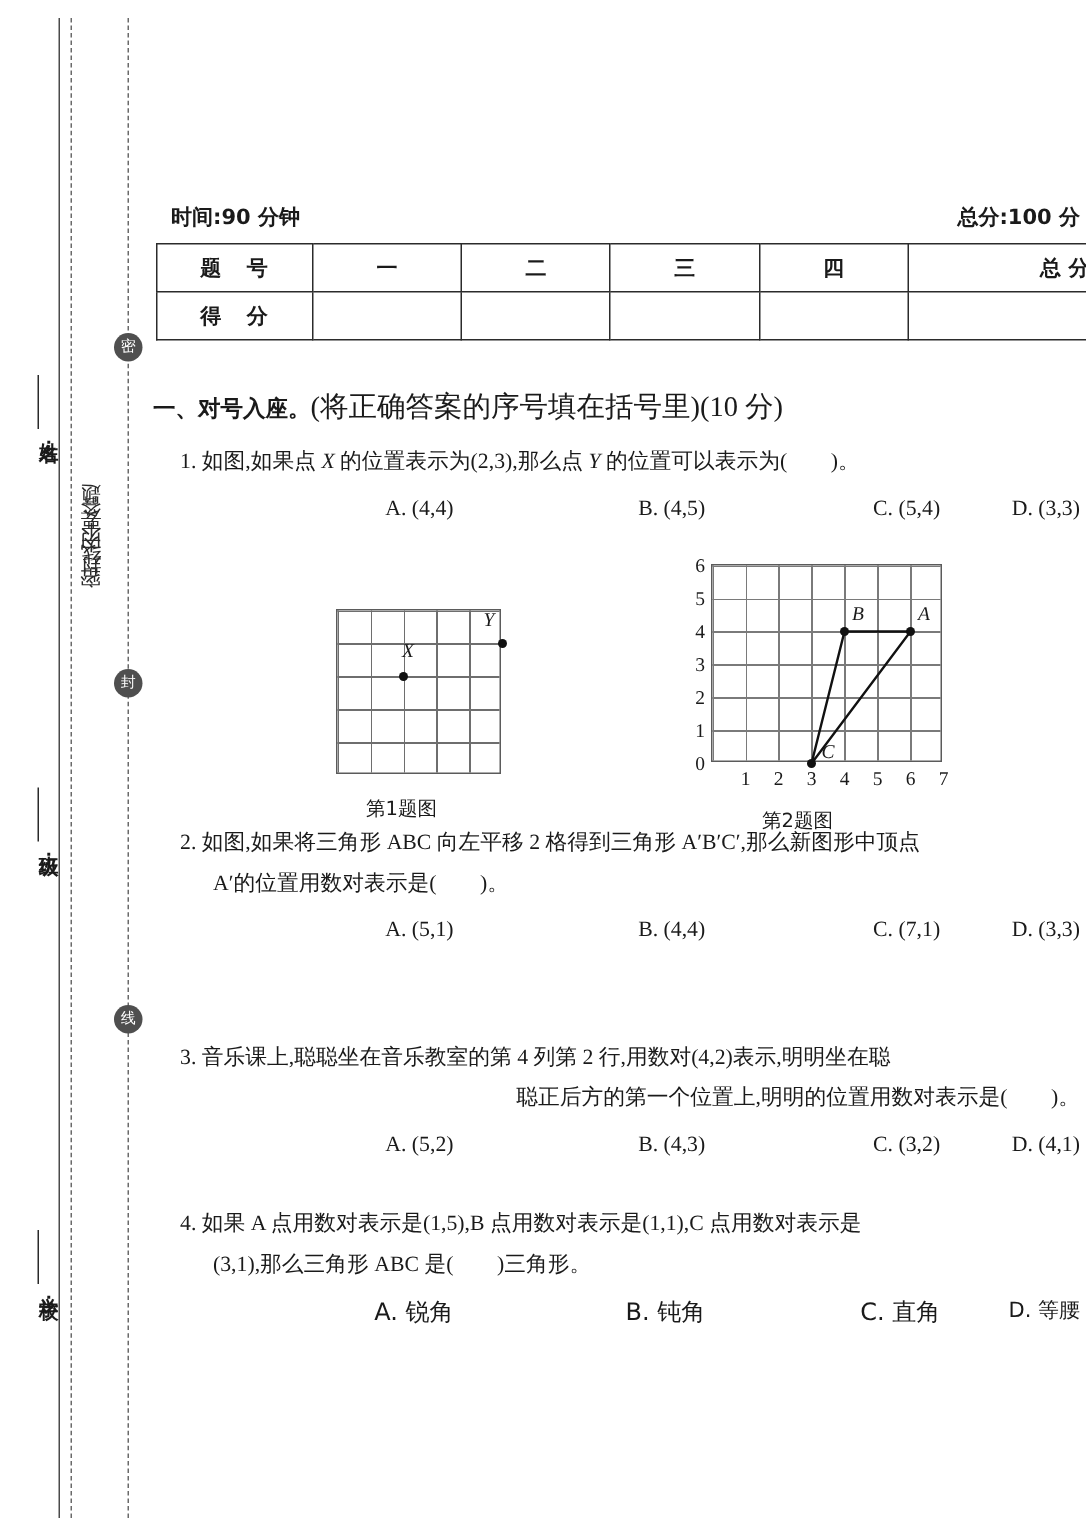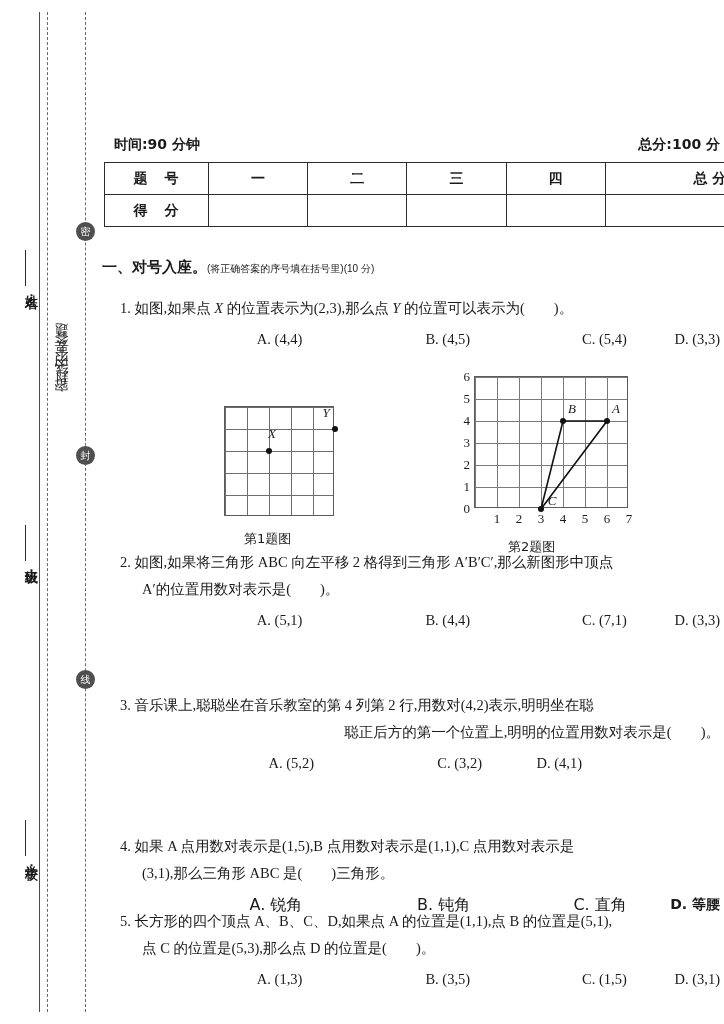--- a/index.html
+++ b/index.html
@@ -125,23 +125,23 @@
   
   .section-title {
     position: absolute;
     left: 2px; top: 258px;
     font-size: 15px;
     font-family: "DejaVu Sans", sans-serif;
     font-weight: bold;
     white-space: nowrap;
   }
   .section-title .sub {
-    font-size: 10px;
+    font-size: 19px;
     font-weight: normal;
-    font-family: Liberation Sans, sans-serif;
+    font-family: Liberation Serif, serif;
   }
 
   
   .q {
     position: absolute;
     left: 20px;
     width: 600px;
     font-size: 14.5px;
     line-height: 27px;
   }
@@ -155,21 +155,21 @@
     text-align: right;
   }
   .opts span { display: inline-block; }
   .opt-a { width: 172px; }
   .opt-b { width: 180px; }
   .opt-c { width: 168px; }
   .opt-d { width: 100px; }
   .opts.cn .opt-a,
   .opts.cn .opt-b,
   .opts.cn .opt-c { font-family: "DejaVu Sans", sans-serif; font-size:16px;}
-  .opts.cn .opt-d { font-family: "DejaVu Sans", sans-serif; font-size:14px;font-weight:bold;}
+  .opts.cn .opt-d { font-family: "DejaVu Sans", sans-serif; font-size:14px;}
 
   i.mv { font-style: italic; font-family: "Liberation Serif", serif; }
 
   
   .fig-area { position: absolute; left: 0; top: 366px; width: 624px; height: 200px; }
 
   .fig1-wrap { position: absolute; left: 124px; top: 40px; }
   .grid5 {
     position: relative;
     width: 110px; height: 110px;
@@ -358,46 +358,34 @@
   </div>
 
   <div class="q" style="top:692px;">
     <div class="q-text">
       <span class="q-num">3.</span>
       <span>音乐课上,聪聪坐在音乐教室的第 4 列第 2 行,用数对(4,2)表示,明明坐在聪</span>
     </div>
     <div class="q-text" style="padding-left:22px; text-indent:0;text-align:right;">聪正后方的第一个位置上,明明的位置用数对表示是(　　)。</div>
     <div class="opts">
       <span class="opt-a">A. (5,2)</span>
+      <span class="opt-b">B. (4,3)</span>
       <span class="opt-c">C. (3,2)</span>
       <span class="opt-d">D. (4,1)</span>
     </div>
   </div>
 
-  <div class="q" style="top:833px;">
+  <div class="q" style="top:803px;">
     <div class="q-text">
       <span class="q-num">4.</span>
       <span>如果 A 点用数对表示是(1,5),B 点用数对表示是(1,1),C 点用数对表示是</span>
     </div>
     <div class="q-text" style="padding-left:22px; text-indent:0;">(3,1),那么三角形 ABC 是(　　)三角形。</div>
     <div class="opts cn">
       <span class="opt-a">A. 锐角</span>
       <span class="opt-b">B. 钝角</span>
       <span class="opt-c">C. 直角</span>
       <span class="opt-d">D. 等腰</span>
     </div>
   </div>
 
-  <div class="q" style="top:908px;">
-    <div class="q-text">
-      <span class="q-num">5.</span>
-      <span>长方形的四个顶点 A、B、C、D,如果点 A 的位置是(1,1),点 B 的位置是(5,1),</span>
-    </div>
-    <div class="q-text" style="padding-left:22px; text-indent:0;">点 C 的位置是(5,3),那么点 D 的位置是(　　)。</div>
-    <div class="opts">
-      <span class="opt-a">A. (1,3)</span>
-      <span class="opt-b">B. (3,5)</span>
-      <span class="opt-c">C. (1,5)</span>
-      <span class="opt-d">D. (3,1)</span>
-    </div>
-  </div>
 
 </div>
 
 </body></html>

